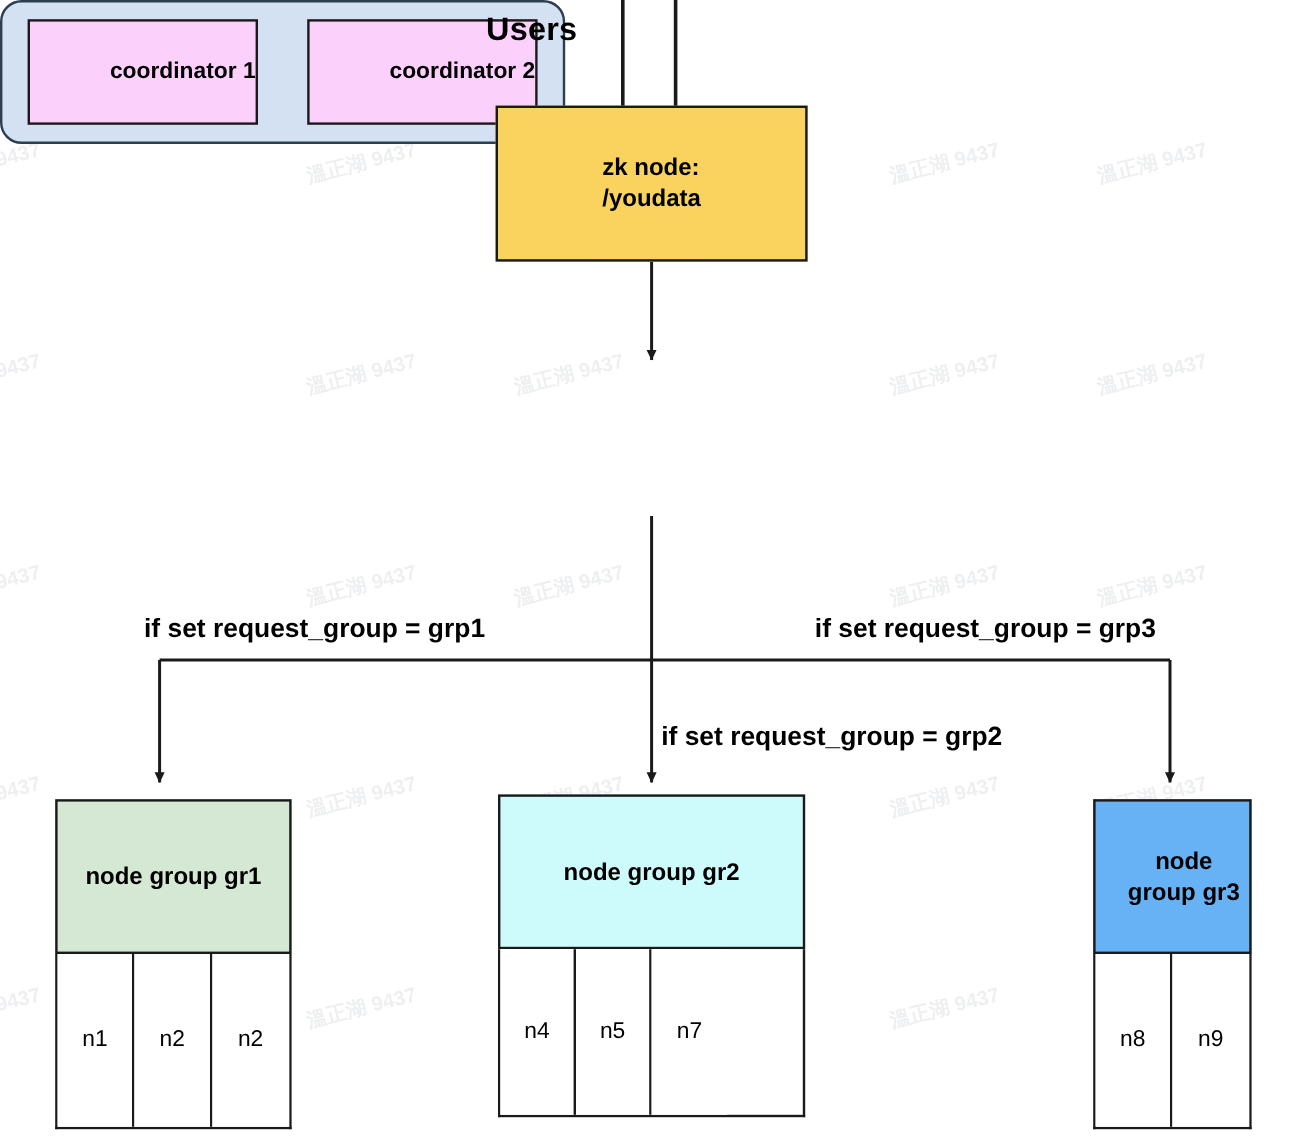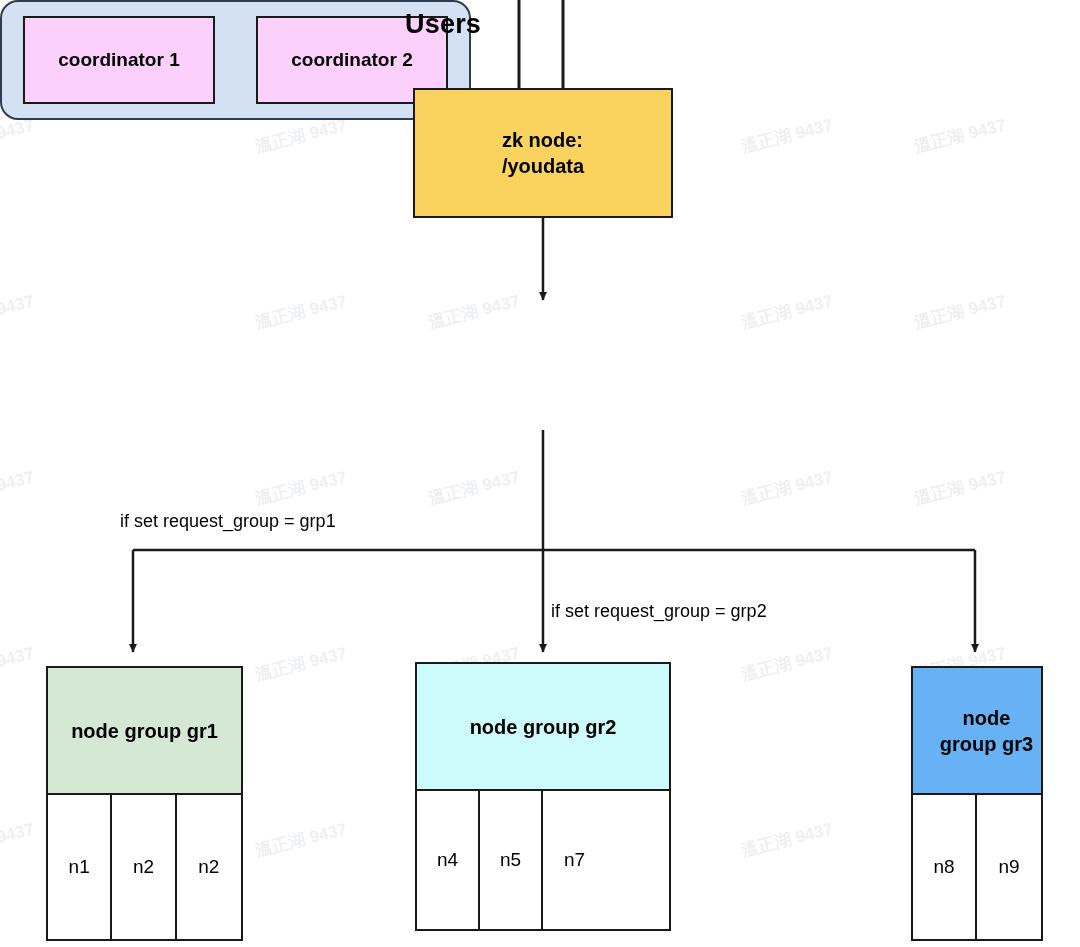--- a/index.html
+++ b/index.html
@@ -109,21 +109,21 @@
   }
   .coordinator-box {
     position: relative;
     width: 192px;
     height: 88px;
     box-sizing: border-box;
     border: 2px solid #1a1a1a;
     background: #fbd1fc;
     display: flex;
     align-items: center;
-    justify-content: center;
+    justify-content: flex-end;
     font-size: 19px;
     font-weight: 700;
     color: #000;
   }
 
   
   .group {
     position: absolute;
     box-sizing: border-box;
     z-index: 3;
@@ -159,22 +159,22 @@
     color: #000;
     background: #ffffff;
   }
   .node-cell:last-child {
     border-right: none;
   }
 
   
   .edge-label {
     position: absolute;
-    font-size: 18px;
-    font-weight: 400;
+    font-size: 22px;
+    font-weight: 700;
     color: #000000;
     white-space: nowrap;
     z-index: 3;
   }
 </style>
 </head>
 <body>
 
 <div id="canvas">
 
@@ -247,20 +247,21 @@
       <div class="coordinator-box">
         <span>coordinator 1</span>
       </div>
       <div class="coordinator-box">
         <span>coordinator 2</span>
       </div>
     </div>
 
     <div class="edge-label" style="left:120px; top:511px;">if set request_group = grp1</div>
     <div class="edge-label" style="left:551px; top:601px;">if set request_group = grp2</div>
+    <div class="edge-label" style="left:679px; top:511px;">if set request_group = grp3</div>
 
     <div class="group" style="left:46px; top:666px; width:197px;">
       <div class="group-header" style="height:129px; background:#d5e8d4;">node group gr1</div>
       <div class="group-nodes" style="height:146px;">
         <div class="node-cell" style="width:33.3333%;">n1</div>
         <div class="node-cell" style="width:33.3333%;">n2</div>
         <div class="node-cell" style="width:33.3333%;">n2</div>
       </div>
     </div>
 

